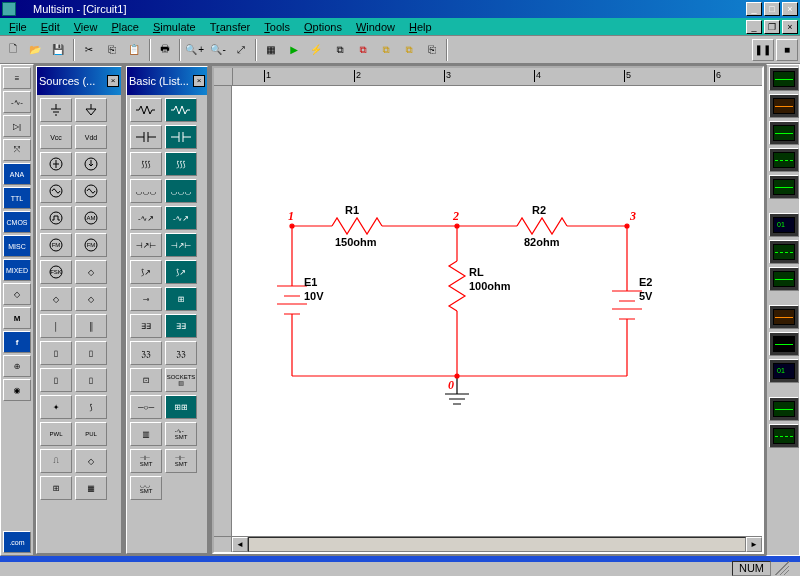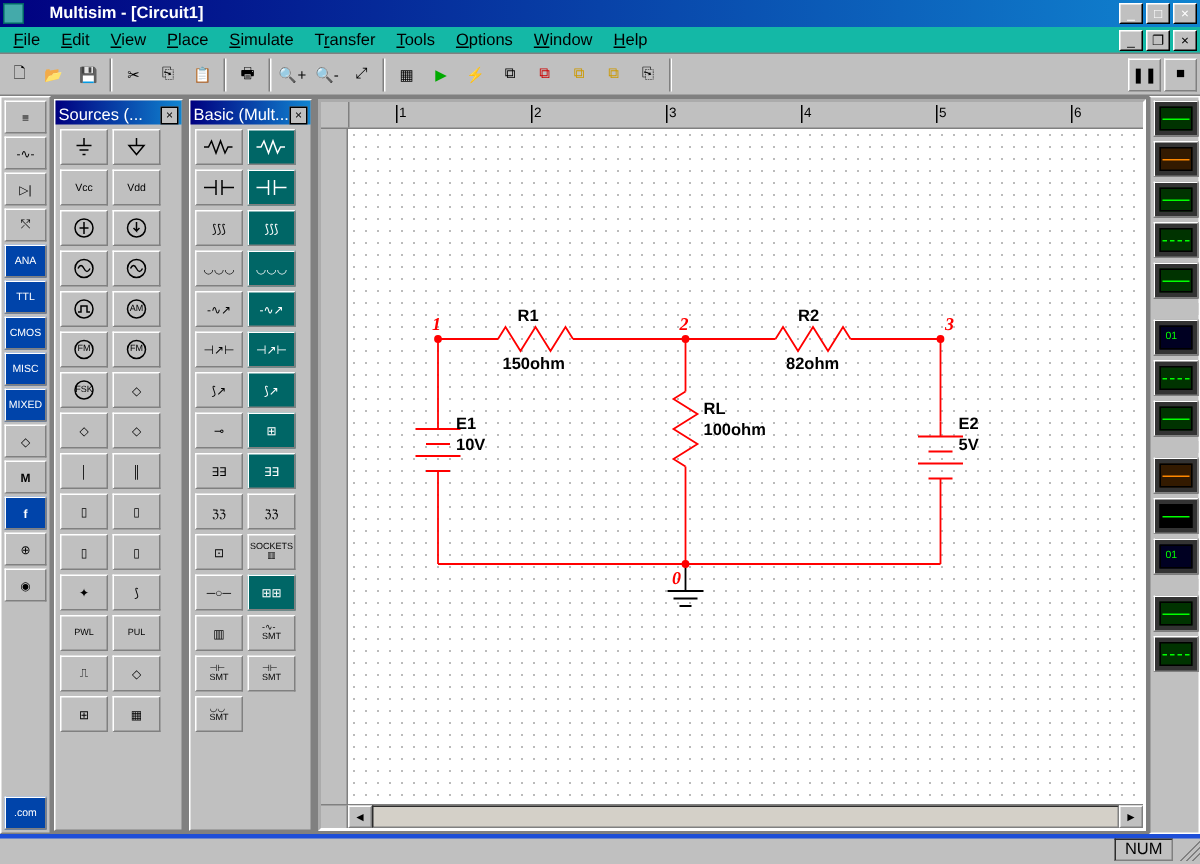--- a/index.html
+++ b/index.html
@@ -1,21 +1,21 @@
 <!DOCTYPE html>
 <html><head>
 <meta charset="utf-8">
 <style>
 * { box-sizing: border-box; margin: 0; padding: 0; font-family: "MS Sans Serif", Tahoma, sans-serif; font-size: 11px; }
 body { background: #c0c0c0; width: 800px; height: 576px; overflow: hidden; }
 
 
 .titlebar { height: 18px; background: linear-gradient(90deg,#000080,#1084d0); color: #fff; display: flex; align-items: center; padding: 0 2px; }
 .titlebar .icon { width: 14px; height: 14px; background: #4aa; margin-right: 3px; border: 1px solid #066; }
-.titlebar .title { flex: 1; font-weight: bold; padding-left: 14px; }
+.titlebar .title { flex: 1; font-weight: normal; padding-left: 14px; }
 .titlebar .winbtns { display: flex; gap: 2px; }
 .winbtn { width: 16px; height: 14px; background: #c0c0c0; border: 1px solid #000; border-top-color:#fff; border-left-color:#fff; font-size:9px; text-align:center; line-height:12px; font-family:Marlett,Arial; cursor:pointer; }
 
 
 .menubar { height: 18px; background: #14b8a6; display: flex; align-items: center; padding: 0 2px; border-bottom: 1px solid #808080; }
 .menubar span { padding: 1px 7px; cursor: pointer; }
 .menubar span u { text-decoration: underline; }
 .menubar .mdibtns { margin-left:auto; display:flex; gap:2px; }
 
 
@@ -25,21 +25,21 @@
 .combo { height: 20px; background:#fff; border:1px solid #808080; border-top-color:#404040; border-left-color:#404040; width:160px; display:flex; align-items:center; padding:0 2px; font-size:11px; }
 .combo .arrow { margin-left:auto; width:14px; height:16px; background:#c0c0c0; border:1px solid #fff; border-right-color:#404040; border-bottom-color:#404040; text-align:center; line-height:14px; font-size:8px; }
 
 
 .main { display:flex; height: 492px; background:#808080; }
 .leftdock { width: 34px; background:#c0c0c0; border:1px solid #fff; border-right-color:#808080; border-bottom-color:#808080; display:flex; flex-direction:column; padding:2px; gap:2px; }
 .ldbtn { width:28px; height:22px; border:1px solid #808080; border-top-color:#fff; border-left-color:#fff; background:#c0c0c0; display:flex; align-items:center; justify-content:center; font-size:8px; cursor:pointer; color:#000; }
 .ldbtn.blue { background:#0044aa; color:#fff; font-size:7px; }
 
 .palette { width: 86px; background:#c0c0c0; border:1px solid #808080; border-top-color:#fff; border-left-color:#fff; display:flex; flex-direction:column; margin:2px 2px 2px 2px; }
-.palette .phdr { height:16px; background:linear-gradient(90deg,#000080,#1084d0); color:#fff; font-size:10px; display:flex; align-items:flex-end; padding:0 2px; }
+.palette .phdr { height:28px; background:linear-gradient(90deg,#000080,#1084d0); color:#fff; font-size:10px; display:flex; align-items:center; padding:0 2px; }
 .palette .phdr .x { margin-left:auto; width:12px; height:12px; background:#c0c0c0; border:1px solid #000; color:#000; font-size:8px; text-align:center; line-height:10px; cursor:pointer;}
 .palette .pbody { flex:1; overflow:hidden; padding:3px; display:flex; flex-wrap:wrap; gap:3px; align-content:flex-start; }
 .pbtn { width:32px; height:24px; border:1px solid #808080; border-top-color:#fff; border-left-color:#fff; background:#c0c0c0; display:flex; align-items:center; justify-content:center; font-size:8px; cursor:pointer; position:relative; overflow:hidden; }
 .pbtn.dark { background:#006666; color:#fff; }
 .pbtn svg { stroke:#000; fill:none; }
 .pbtn.dark svg { stroke:#fff; }
 .pbtn.sockets { background:#c0c0c0; font-size:6px; color:#000; text-align:center; line-height:1; }
 
 .canvaswrap { flex:1; display:flex; flex-direction:column; margin:2px; background:#c0c0c0; border:2px inset #fff; }
 .ruler-h { height:18px; background:#c0c0c0; border-bottom:1px solid #808080; display:flex; position:relative; font-size:9px; }
@@ -61,21 +61,21 @@
 .instrbtn { width:30px; height:24px; border:1px solid #808080; border-top-color:#fff; border-left-color:#fff; background:#333; display:flex; align-items:center; justify-content:center; cursor:pointer; }
 .instrbtn.sep { height:8px; background:#c0c0c0; border:none; }
 .instrbtn .scr { width:22px; height:16px; background:#003300; border:1px solid #000; position:relative; overflow:hidden; }
 .instrbtn .scr::after { content:""; position:absolute; left:1px; right:1px; top:7px; border-top:1px solid #0f0; }
 .instrbtn.d2 .scr { background:#331a00; }
 .instrbtn.d2 .scr::after { border-top-color:#ff8800; }
 .instrbtn.d3 .scr::after { border-top:1px dashed #0f0; }
 .instrbtn.digital .scr { background:#002; }
 .instrbtn.digital .scr::after { content:"01"; border:none; color:#0f0; font-size:7px; top:3px; left:3px; }
 
-.statusbar { height:18px; background:#c0c0c0; border-top:3px solid #1d4ed8; display:flex; align-items:center; padding:0 0; font-size:10px; }
+.statusbar { height:18px; background:#c0c0c0; border-top:6px solid #1d4ed8; display:flex; align-items:center; padding:0 11px; font-size:10px; }
 .statusbar .cell { border:1px inset #808080; padding:0 6px; height:15px; line-height:13px; margin-left:2px; }
 .statusbar .grip { margin-left:4px; width:14px; height:14px; background:linear-gradient(135deg,transparent 50%,#808080 50%,#808080 55%,transparent 55%,transparent 65%,#808080 65%,#808080 70%,transparent 70%,transparent 80%,#808080 80%,#808080 85%,transparent 85%); }
 
 .toprightbtns{display:flex;gap:2px;margin-left:auto;}
 .tbtn.box{border:1px solid #808080; border-top-color:#fff; border-left-color:#fff;}
 </style>
 </head>
 <body>
 
 <div class="titlebar">
@@ -244,21 +244,21 @@
       <div class="pbtn" style="font-size:6px">PUL</div>
       <div class="pbtn">⎍</div>
       <div class="pbtn">◇</div>
       <div class="pbtn">⊞</div>
       <div class="pbtn">▦</div>
     </div>
   </div>
 
   <div class="palette" style="width:82px">
     <div class="phdr">
-      <span>Basic (Mult...</span>
+      <span>Basic (List...</span>
       <div class="x">×</div>
     </div>
     <div class="pbody">
       <div class="pbtn">
           <svg width="24" height="12">
             <path d="M2 6h3l2-4 3 8 3-8 3 8 2-4h3"></path>
           </svg>
         </div>
       <div class="pbtn dark">
           <svg width="24" height="12">

